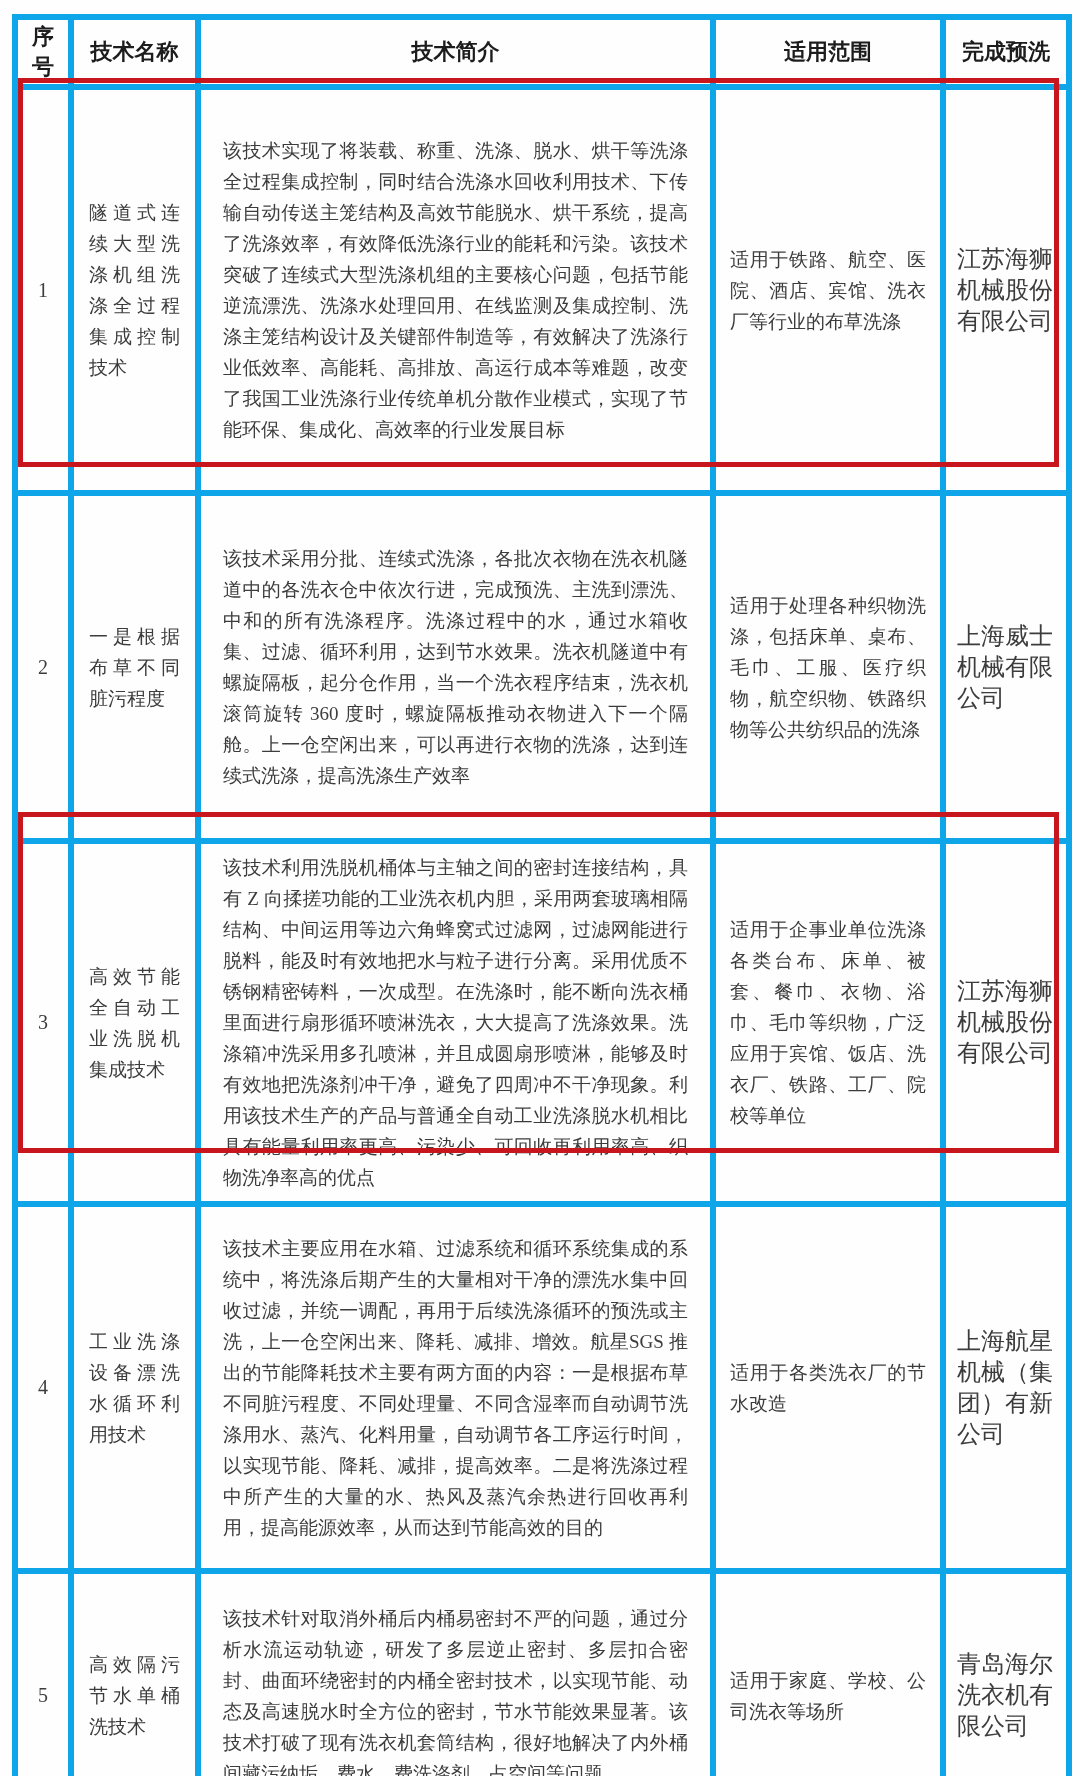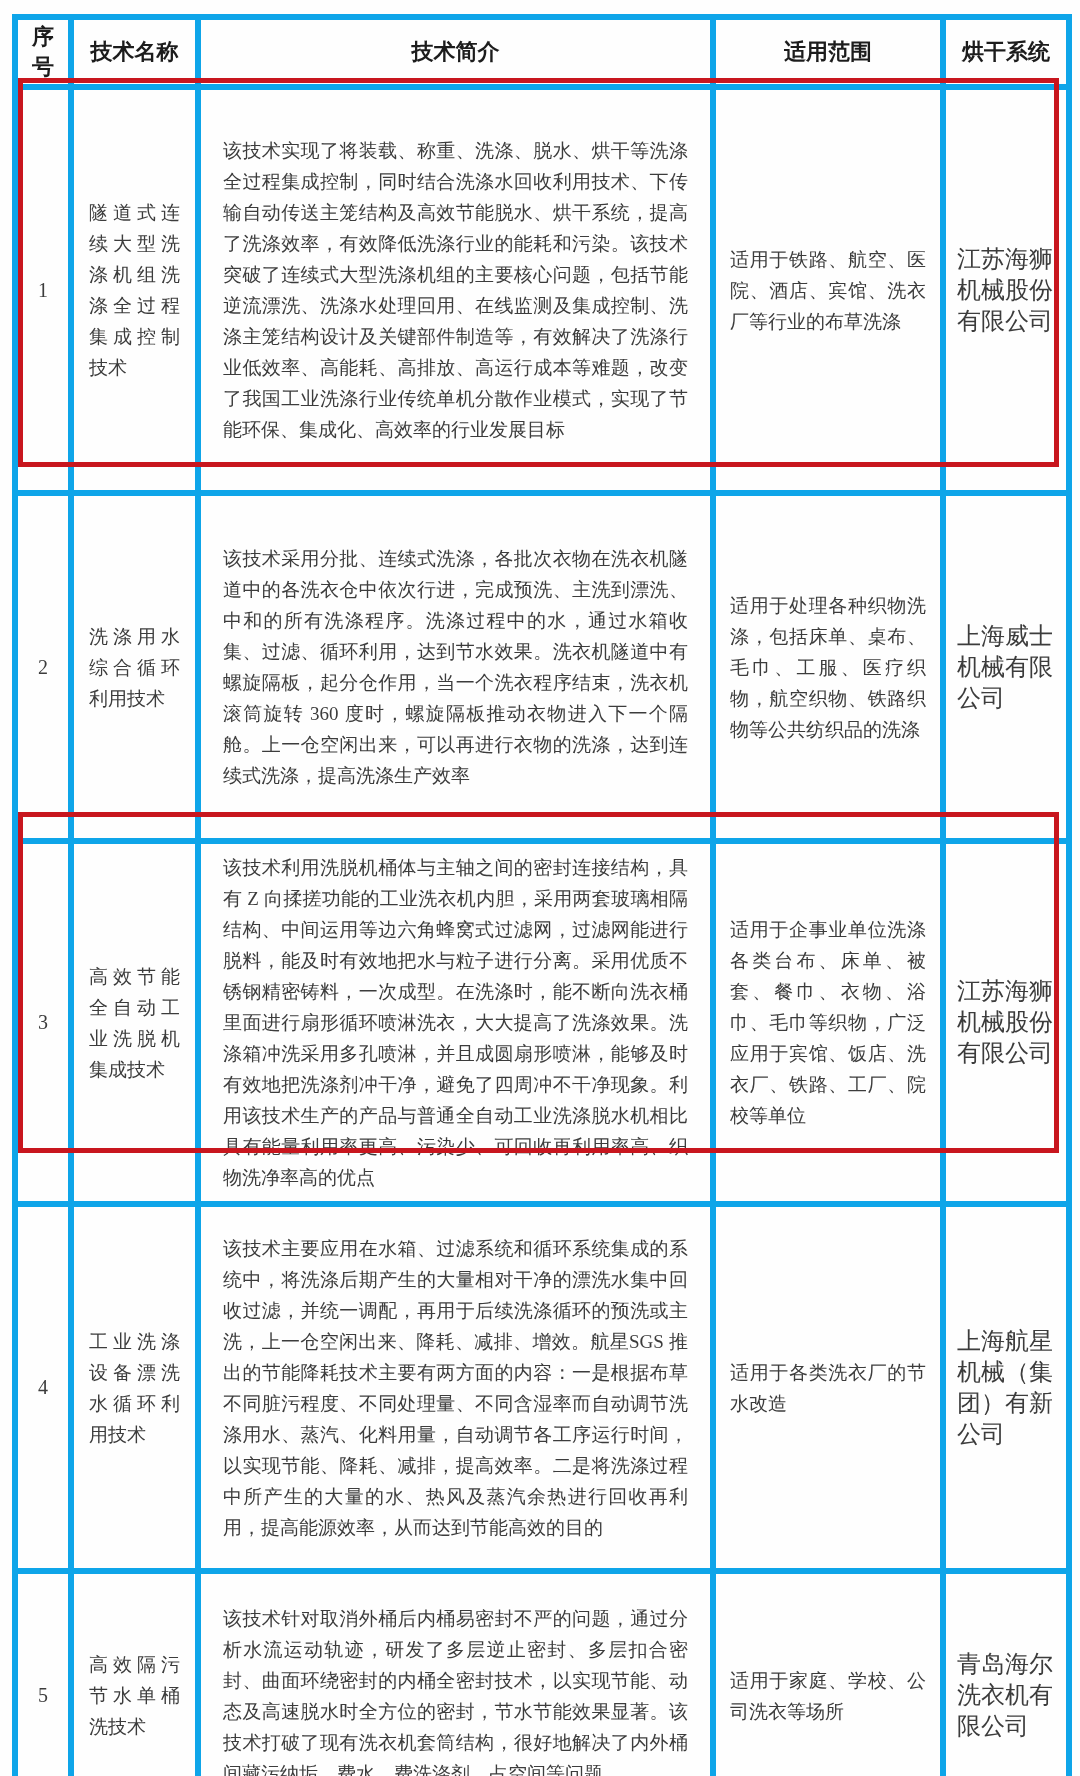--- a/index.html
+++ b/index.html
@@ -105,34 +105,34 @@
       <col style="width:515px">
       <col style="width:230px">
       <col style="width:126px">
     </colgroup>
     <thead>
       <tr>
         <th>序号</th>
         <th>技术名称</th>
         <th>技术简介</th>
         <th>适用范围</th>
-        <th>烘干系统</th>
+        <th>完成预洗</th>
       </tr>
     </thead>
     <tbody>
       <tr class="r1">
         <td class="cell-no">1</td>
         <td class="cell-name">隧道式连续大型洗涤机组洗涤全过程集成控制技术</td>
         <td class="cell-intro">该技术实现了将装载、称重、洗涤、脱水、烘干等洗涤全过程集成控制，同时结合洗涤水回收利用技术、下传输自动传送主笼结构及高效节能脱水、烘干系统，提高了洗涤效率，有效降低洗涤行业的能耗和污染。该技术突破了连续式大型洗涤机组的主要核心问题，包括节能逆流漂洗、洗涤水处理回用、在线监测及集成控制、洗涤主笼结构设计及关键部件制造等，有效解决了洗涤行业低效率、高能耗、高排放、高运行成本等难题，改变了我国工业洗涤行业传统单机分散作业模式，实现了节能环保、集成化、高效率的行业发展目标</td>
         <td class="cell-scope">适用于铁路、航空、医院、酒店、宾馆、洗衣厂等行业的布草洗涤</td>
         <td class="cell-holder">江苏海狮机械股份有限公司</td>
       </tr>
       <tr class="r2">
         <td class="cell-no">2</td>
-        <td class="cell-name">洗涤用水综合循环利用技术</td>
+        <td class="cell-name">一是根据布草不同脏污程度</td>
         <td class="cell-intro">该技术采用分批、连续式洗涤，各批次衣物在洗衣机隧道中的各洗衣仓中依次行进，完成预洗、主洗到漂洗、中和的所有洗涤程序。洗涤过程中的水，通过水箱收集、过滤、循环利用，达到节水效果。洗衣机隧道中有螺旋隔板，起分仓作用，当一个洗衣程序结束，洗衣机滚筒旋转 360 度时，螺旋隔板推动衣物进入下一个隔舱。上一仓空闲出来，可以再进行衣物的洗涤，达到连续式洗涤，提高洗涤生产效率</td>
         <td class="cell-scope">适用于处理各种织物洗涤，包括床单、桌布、毛巾、工服、医疗织物，航空织物、铁路织物等公共纺织品的洗涤</td>
         <td class="cell-holder">上海威士机械有限公司</td>
       </tr>
       <tr class="r3">
         <td class="cell-no">3</td>
         <td class="cell-name">高效节能全自动工业洗脱机集成技术</td>
         <td class="cell-intro">该技术利用洗脱机桶体与主轴之间的密封连接结构，具有 Z 向揉搓功能的工业洗衣机内胆，采用两套玻璃相隔结构、中间运用等边六角蜂窝式过滤网，过滤网能进行脱料，能及时有效地把水与粒子进行分离。采用优质不锈钢精密铸料，一次成型。在洗涤时，能不断向洗衣桶里面进行扇形循环喷淋洗衣，大大提高了洗涤效果。洗涤箱冲洗采用多孔喷淋，并且成圆扇形喷淋，能够及时有效地把洗涤剂冲干净，避免了四周冲不干净现象。利用该技术生产的产品与普通全自动工业洗涤脱水机相比具有能量利用率更高、污染少、可回收再利用率高、织物洗净率高的优点</td>
         <td class="cell-scope">适用于企事业单位洗涤各类台布、床单、被套、餐巾、衣物、浴巾、毛巾等织物，广泛应用于宾馆、饭店、洗衣厂、铁路、工厂、院校等单位</td>
         <td class="cell-holder">江苏海狮机械股份有限公司</td>

